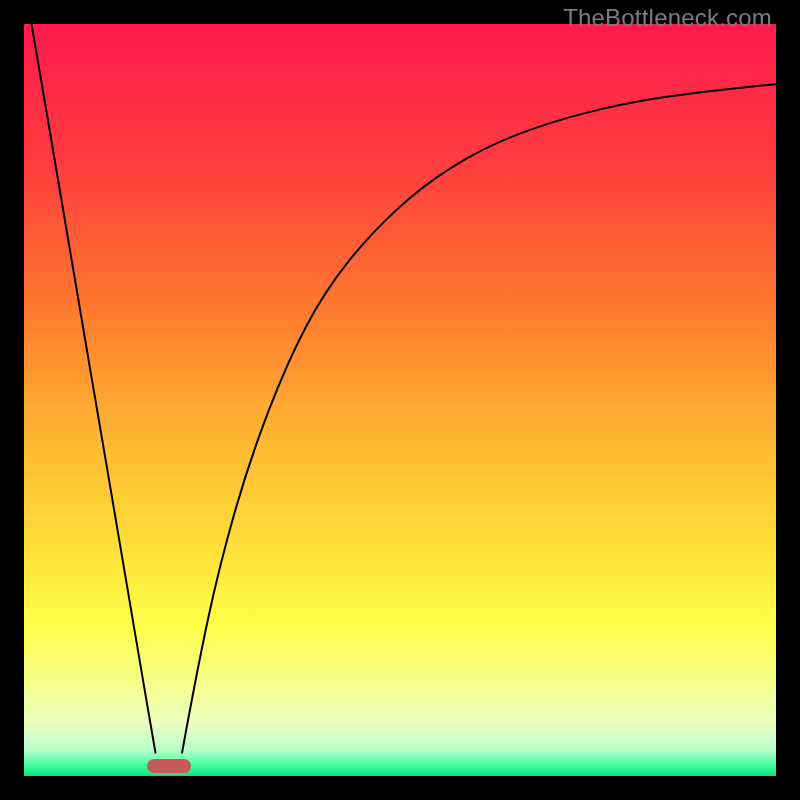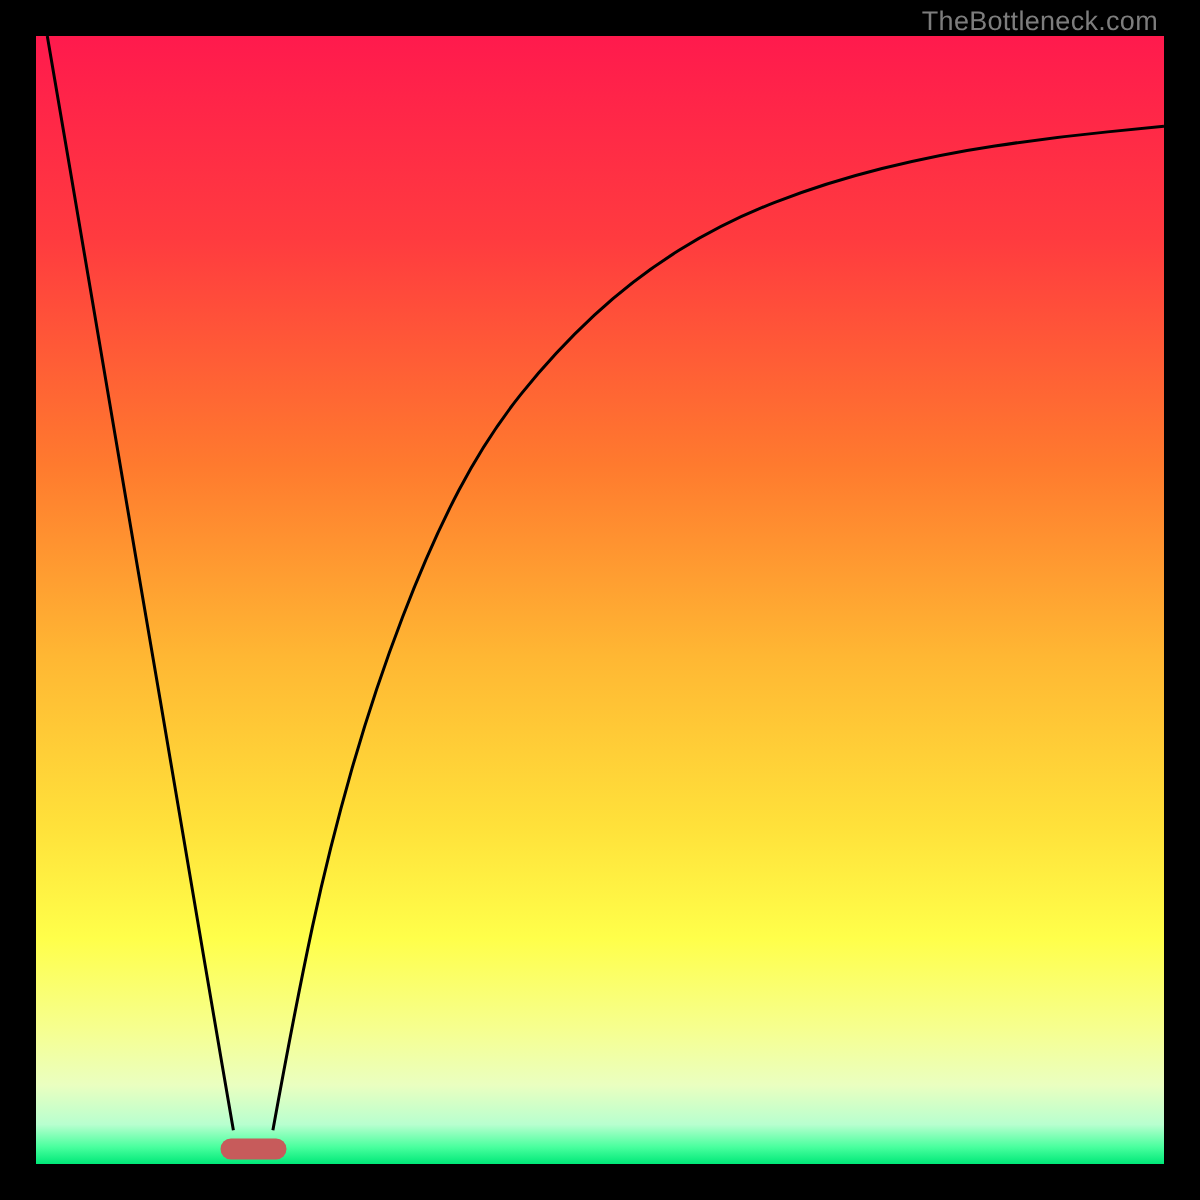--- a/index.html
+++ b/index.html
@@ -29,21 +29,21 @@
     position: absolute;
     left: 0;
     top: 0;
     width: 100%;
     height: 100%;
   }
   .watermark {
     position: absolute;
     right: 28px;
     top: 4px;
-    font-size: 18px;
+    font-size: 24px;
     color: #7d7d7d;
     font-weight: 500;
     letter-spacing: 0.2px;
   }
   svg.curve {
     position: absolute;
     left: 0;
     top: 0;
     width: 100%;
     height: 100%;

